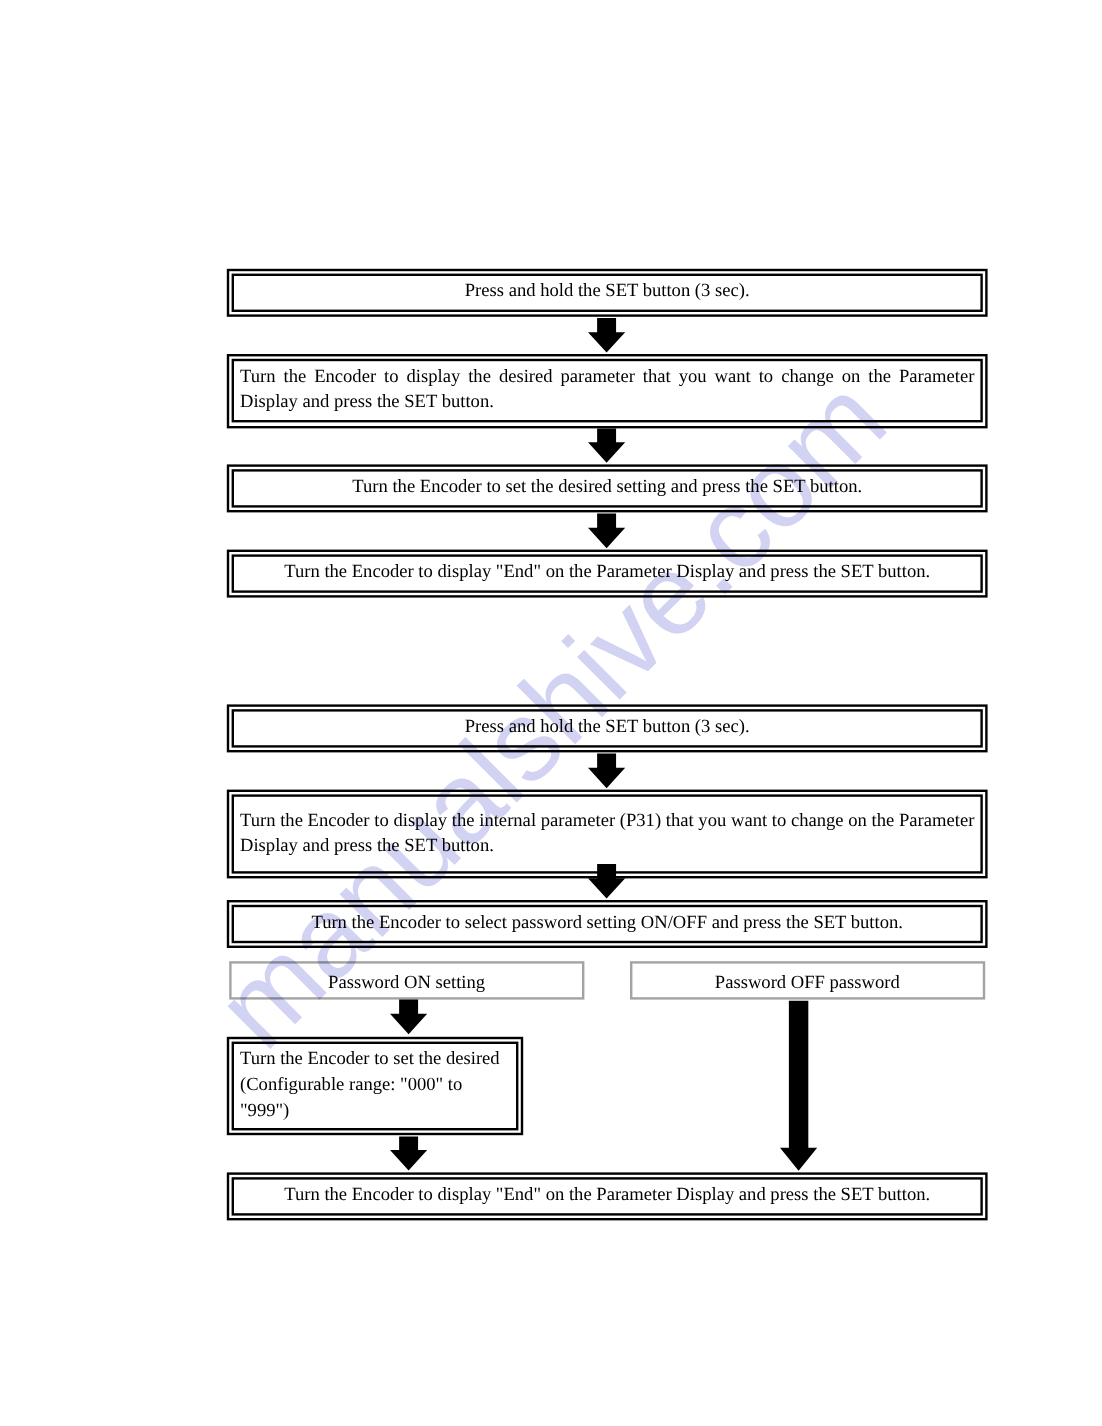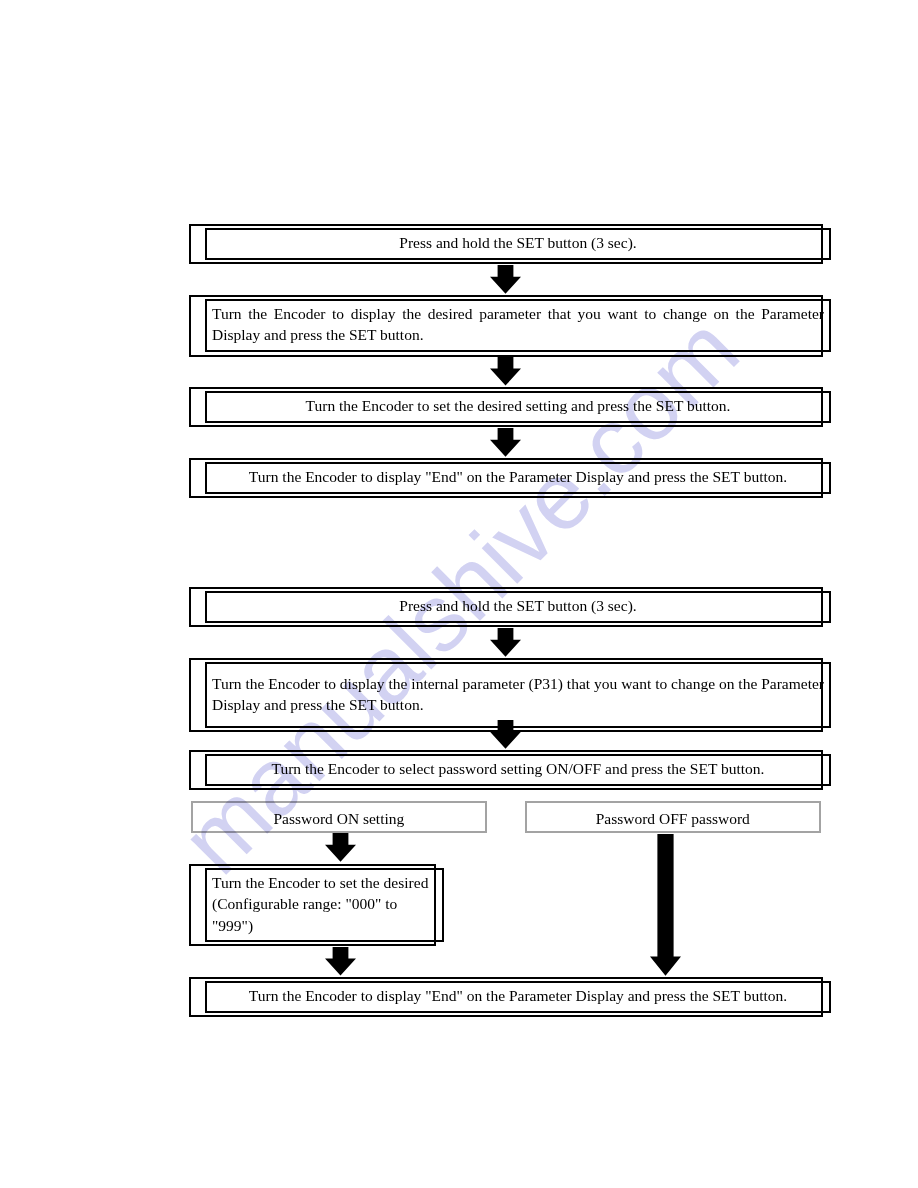--- a/index.html
+++ b/index.html
@@ -24,21 +24,21 @@
     white-space:nowrap;
     line-height:1;
   }
 
   
   .node{position:absolute;box-sizing:border-box;background:#fff;}
   .node.dbl{border:2px solid #000;padding:2px;}
   .node.dbl > .inner{
     border:2px solid #000;box-sizing:border-box;
     width:100%;height:100%;
-    display:flex;flex-direction:column;justify-content:center;margin-left:12px;
+    display:flex;flex-direction:column;justify-content:center;
   }
   .node.sgl{
     border:2px solid #a3a3a3;
     display:flex;flex-direction:column;justify-content:flex-end;
   }
   .tx{
     display:block;
     font-size:15.5px;
     line-height:21.5px;
     padding:0 5px;

